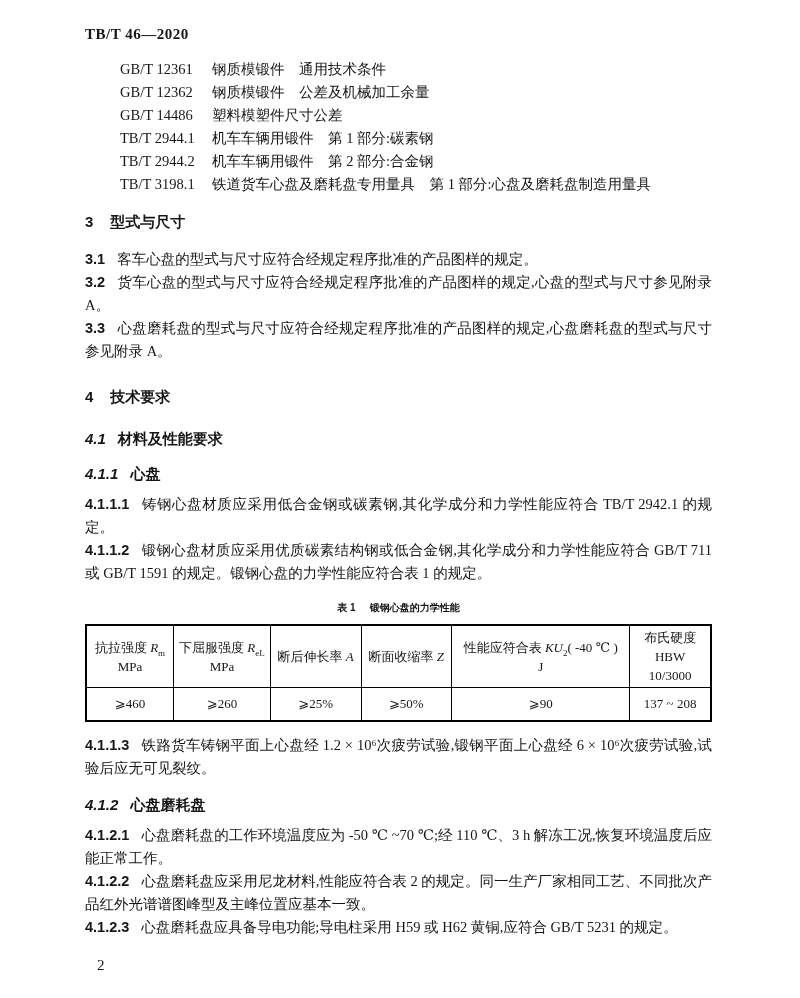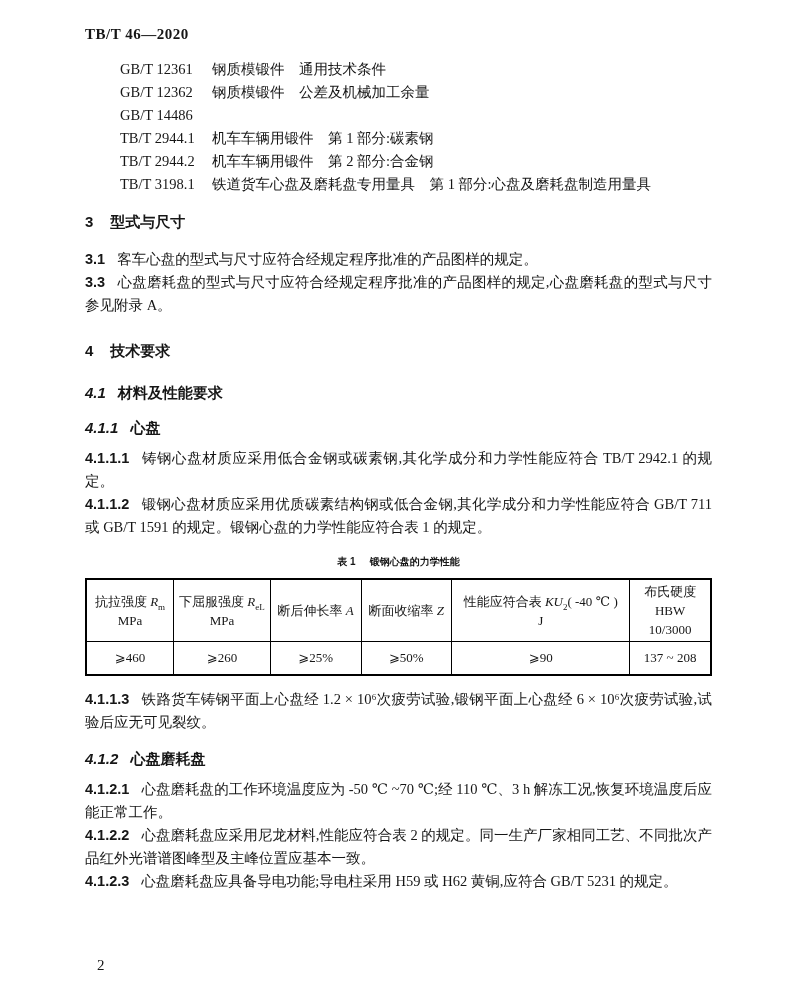--- a/index.html
+++ b/index.html
@@ -70,20 +70,21 @@
     <div class="ref-row">
       <span class="ref-code">GB/T 12361</span>
       <span class="ref-title">钢质模锻件　通用技术条件</span>
     </div>
     <div class="ref-row">
       <span class="ref-code">GB/T 12362</span>
       <span class="ref-title">钢质模锻件　公差及机械加工余量</span>
     </div>
     <div class="ref-row">
       <span class="ref-code">GB/T 14486</span>
+      <span class="ref-title">塑料模塑件尺寸公差</span>
     </div>
     <div class="ref-row">
       <span class="ref-code">TB/T 2944.1</span>
       <span class="ref-title">机车车辆用锻件　第 1 部分:碳素钢</span>
     </div>
     <div class="ref-row">
       <span class="ref-code">TB/T 2944.2</span>
       <span class="ref-title">机车车辆用锻件　第 2 部分:合金钢</span>
     </div>
     <div class="ref-row">
@@ -91,20 +92,23 @@
       <span class="ref-title">铁道货车心盘及磨耗盘专用量具　第 1 部分:心盘及磨耗盘制造用量具</span>
     </div>
   </div>
 
   <div class="h1 first">
     <span class="h-num">3</span><span>型式与尺寸</span>
   </div>
 
   <p class="clause">
     <span class="clause-num">3.1</span><span>客车心盘的型式与尺寸应符合经规定程序批准的产品图样的规定。</span>
+  </p>
+  <p class="clause">
+    <span class="clause-num">3.2</span><span>货车心盘的型式与尺寸应符合经规定程序批准的产品图样的规定,心盘的型式与尺寸参见附录 A。</span>
   </p>
   <p class="clause">
     <span class="clause-num">3.3</span><span>心盘磨耗盘的型式与尺寸应符合经规定程序批准的产品图样的规定,心盘磨耗盘的型式与尺寸参见附录 A。</span>
   </p>
 
   <div class="h1">
     <span class="h-num">4</span><span>技术要求</span>
   </div>
 
   <div class="h2">

